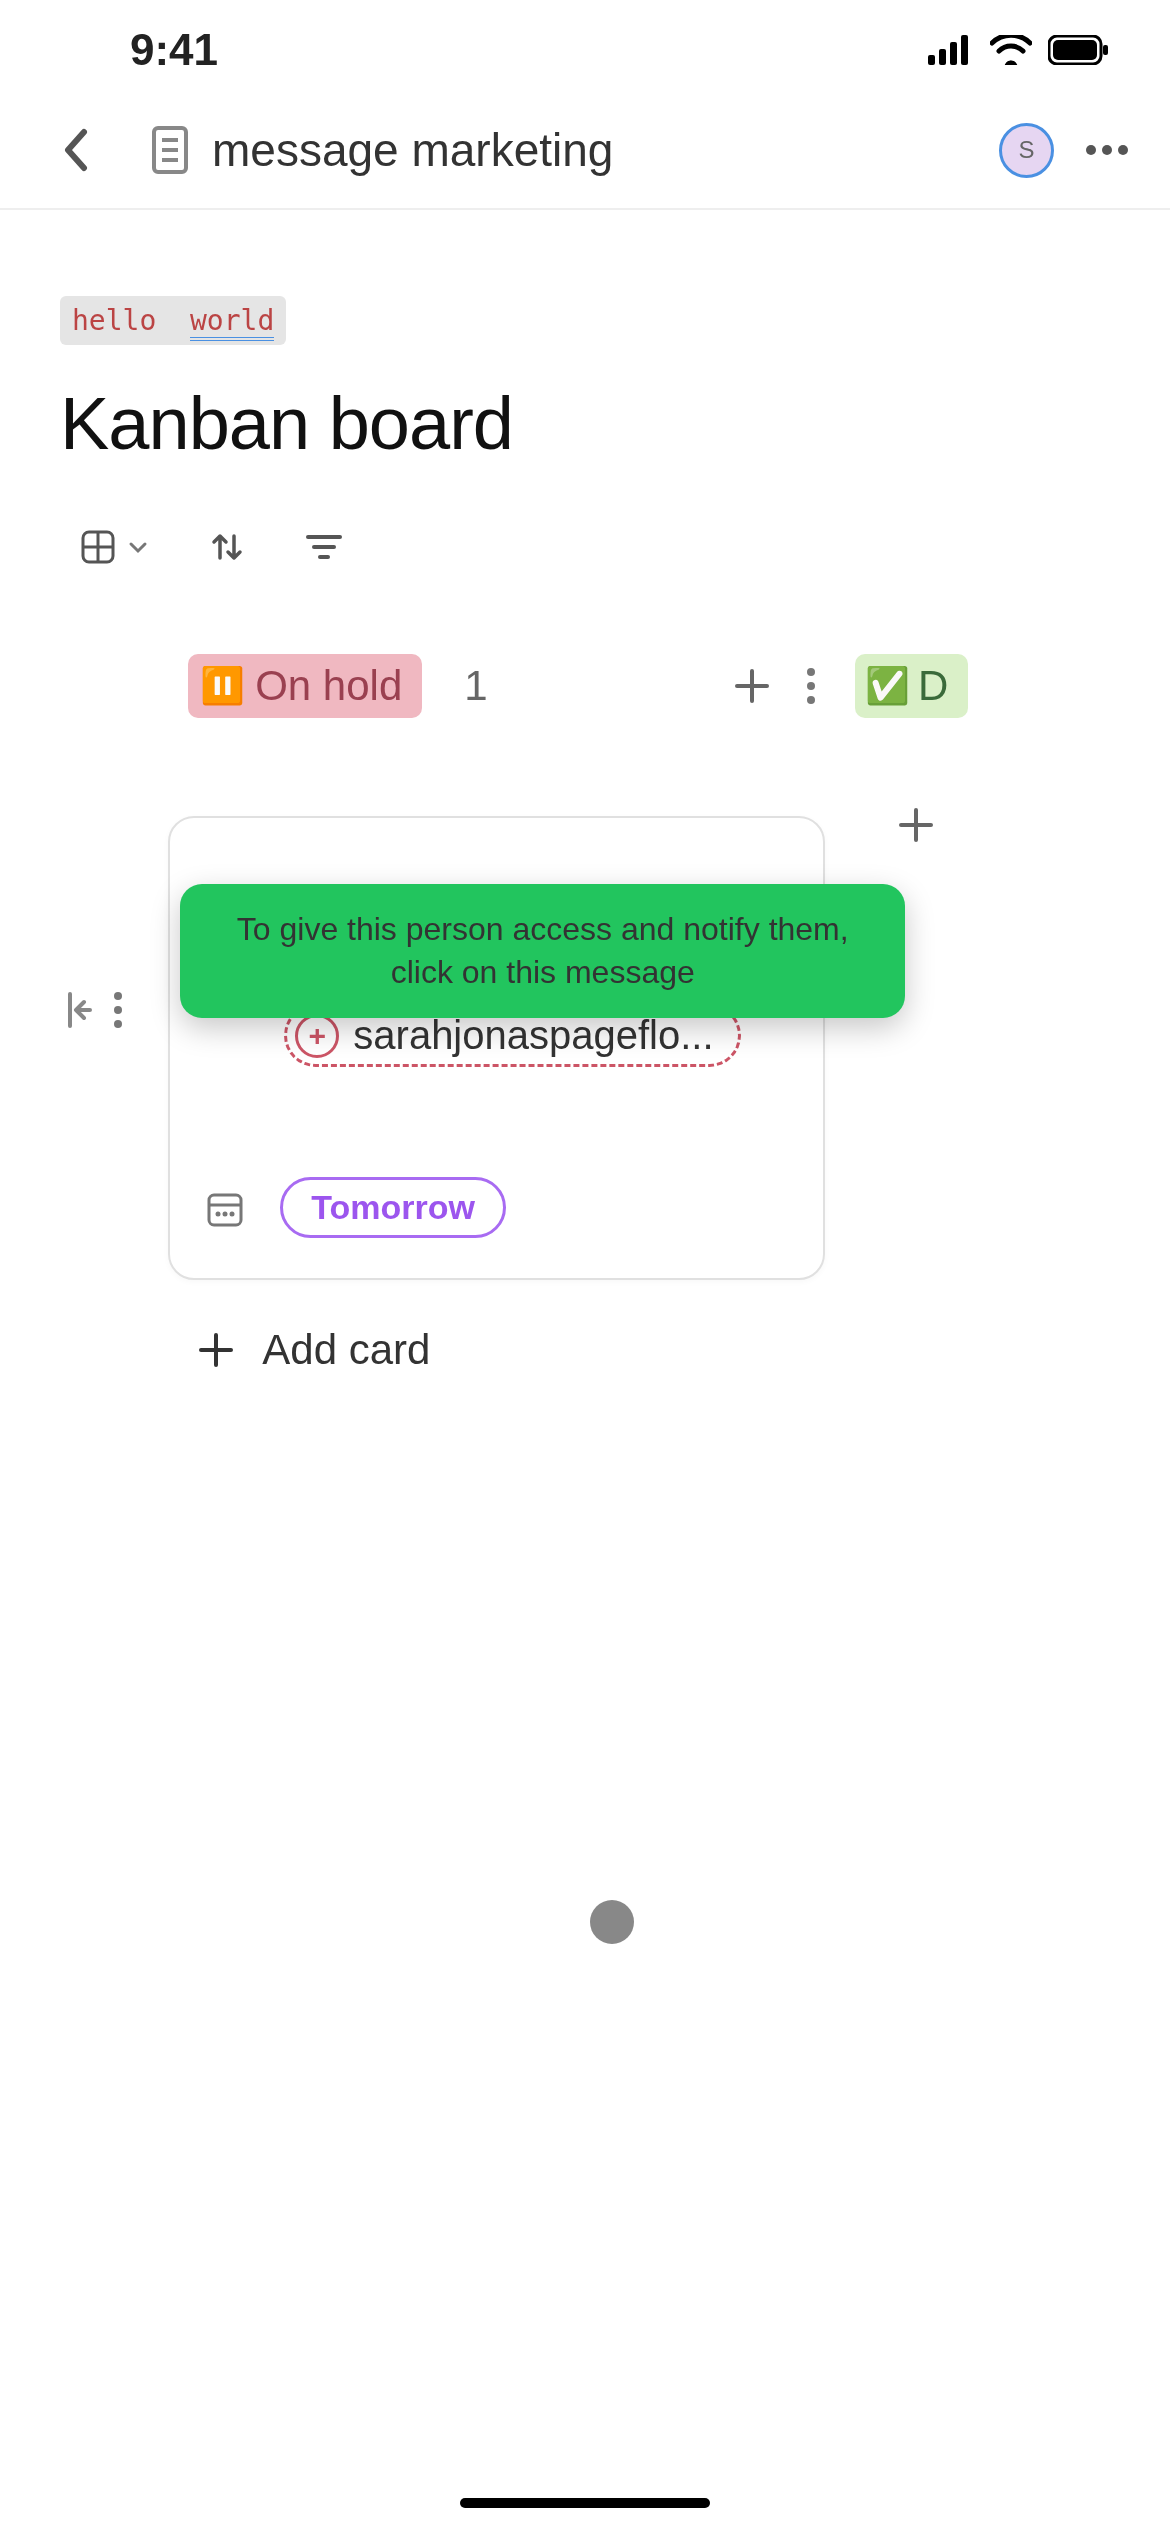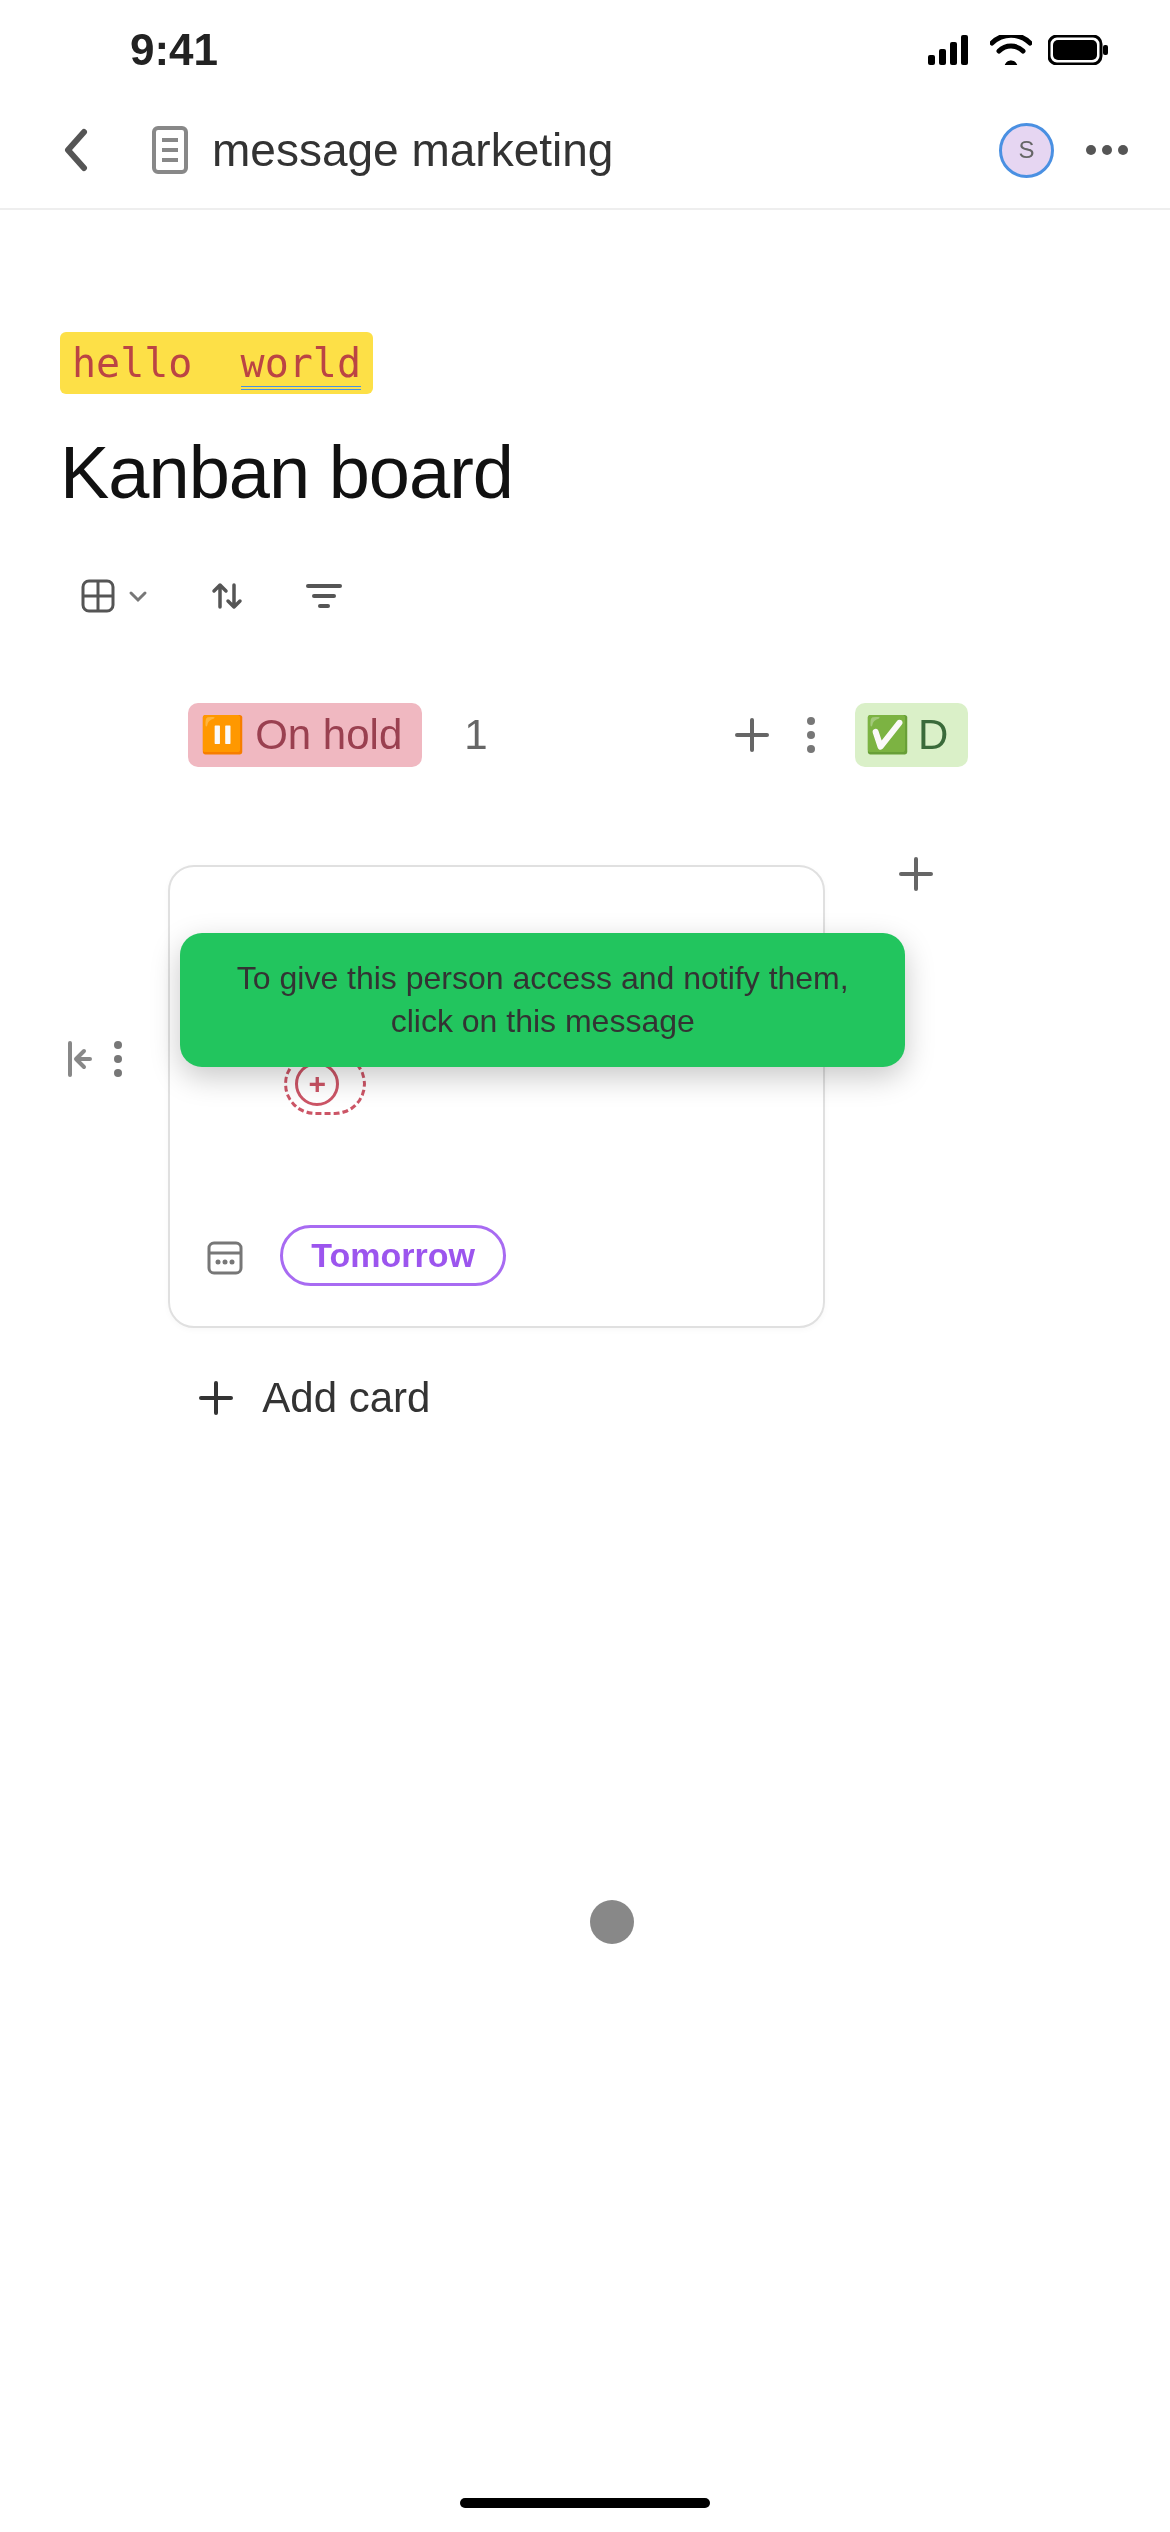--- a/index.html
+++ b/index.html
@@ -4,21 +4,21 @@
 <style>
   * { box-sizing: border-box; margin: 0; padding: 0; }
   html, body { width: 1170px; height: 2532px; font-family: -apple-system, "Helvetica Neue", Arial, sans-serif; background: #fff; color: #222; }
   .status-bar { display:flex; justify-content:space-between; align-items:center; height:100px; padding:0 60px 0 130px; font-weight:600; font-size:44px; }
   .status-right { display:flex; gap:16px; align-items:center; }
   .nav { display:flex; align-items:center; padding:18px 40px 26px 50px; border-bottom:2px solid #eee; }
   .nav-title { font-size:46px; color:#333; margin-left:6px; }
   .nav-spacer { flex:1; }
   .avatar { width:55px; height:55px; border-radius:50%; background:#e6d6f2; border:3px solid #4a90e2; display:flex; align-items:center; justify-content:center; font-size:24px; font-weight:500; color:#666; margin-right:30px; }
   .content { padding:86px 60px 0 60px; }
-  .code-block { display:inline-block; background:#fde047; padding:8px 12px; font-family: monospace; font-size:40px; color:#c25; border-radius:6px;margin-top:36px; }
+  .code-block { display:inline-block; background:#e5e5e5; padding:8px 12px; font-family: monospace; font-size:28px; color:#c25; border-radius:6px; }
   .code-block .kw1 { color:#b44; }
   .code-block .kw2 { color:#b44; border-bottom:4px double #4a90e2; }
   .heading { font-size:74px; font-weight:400; margin-top:36px; color:#111; letter-spacing:-1px; }
   .view-controls { display:flex; align-items:center; gap:60px; margin-top:62px; padding-left:20px; }
   .ctrl { color:#555; }
   .board { margin-top:80px; display:flex; gap:30px; overflow:hidden; margin-left:-20px; }
   .col-header { display:flex; align-items:center; gap:18px; height:80px; }
   .col-left { width:100px; display:flex; justify-content:flex-end; align-items:center; gap:20px; padding-right:14px; }
   .col-main { width:670px; }
   .col-main-header { display:flex; align-items:center; padding-left:20px; }
@@ -170,20 +170,21 @@
                 <circle cx="6" cy="34" r="4" fill="#777"></circle>
               </svg>
           </span>
         </span>
       </div>
 
       <div class="card">
         <div class="tooltip">To give this person access and notify them, click on this message</div>
         <div class="mention">
           <span class="mention-plus">+</span>
+          <span>sarahjonaspageflo...</span>
         </div>
         <div class="card-footer">
           <span>
             <svg width="42" height="42" viewBox="0 0 42 42">
                 <rect x="5" y="8" width="32" height="30" rx="5" fill="none" stroke="#777" stroke-width="3"></rect>
                 <line x1="5" y1="18" x2="37" y2="18" stroke="#777" stroke-width="3"></line>
                 <circle cx="14" cy="27" r="2.5" fill="#777"></circle>
                 <circle cx="21" cy="27" r="2.5" fill="#777"></circle>
                 <circle cx="28" cy="27" r="2.5" fill="#777"></circle>
               </svg>

